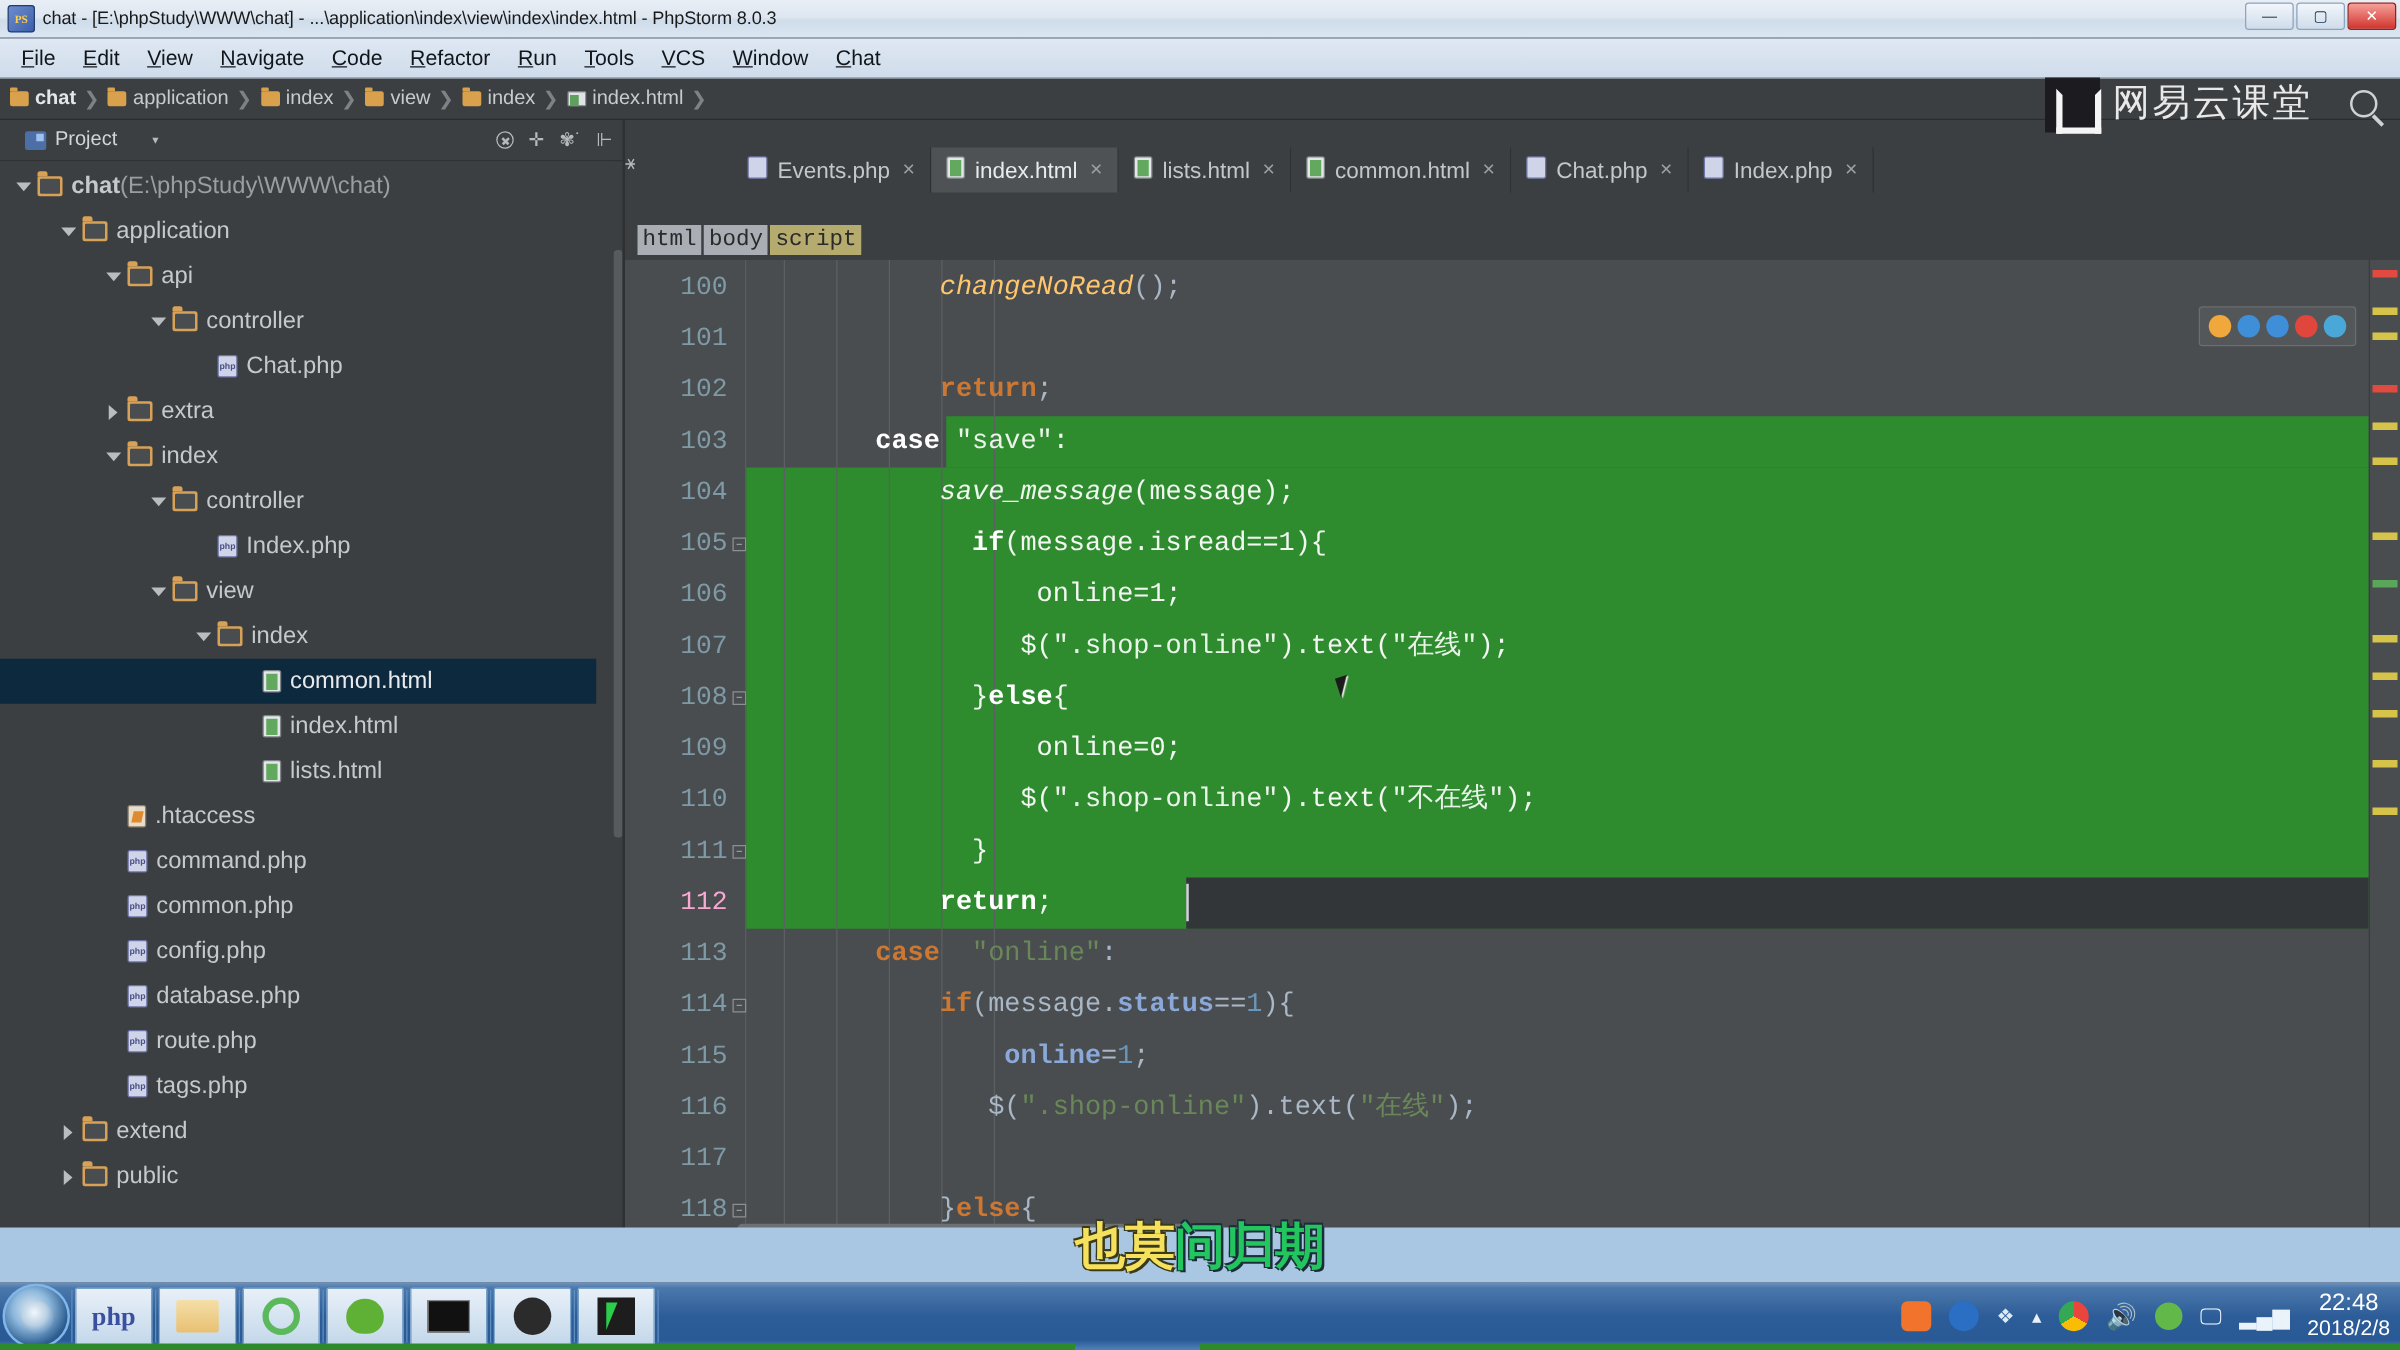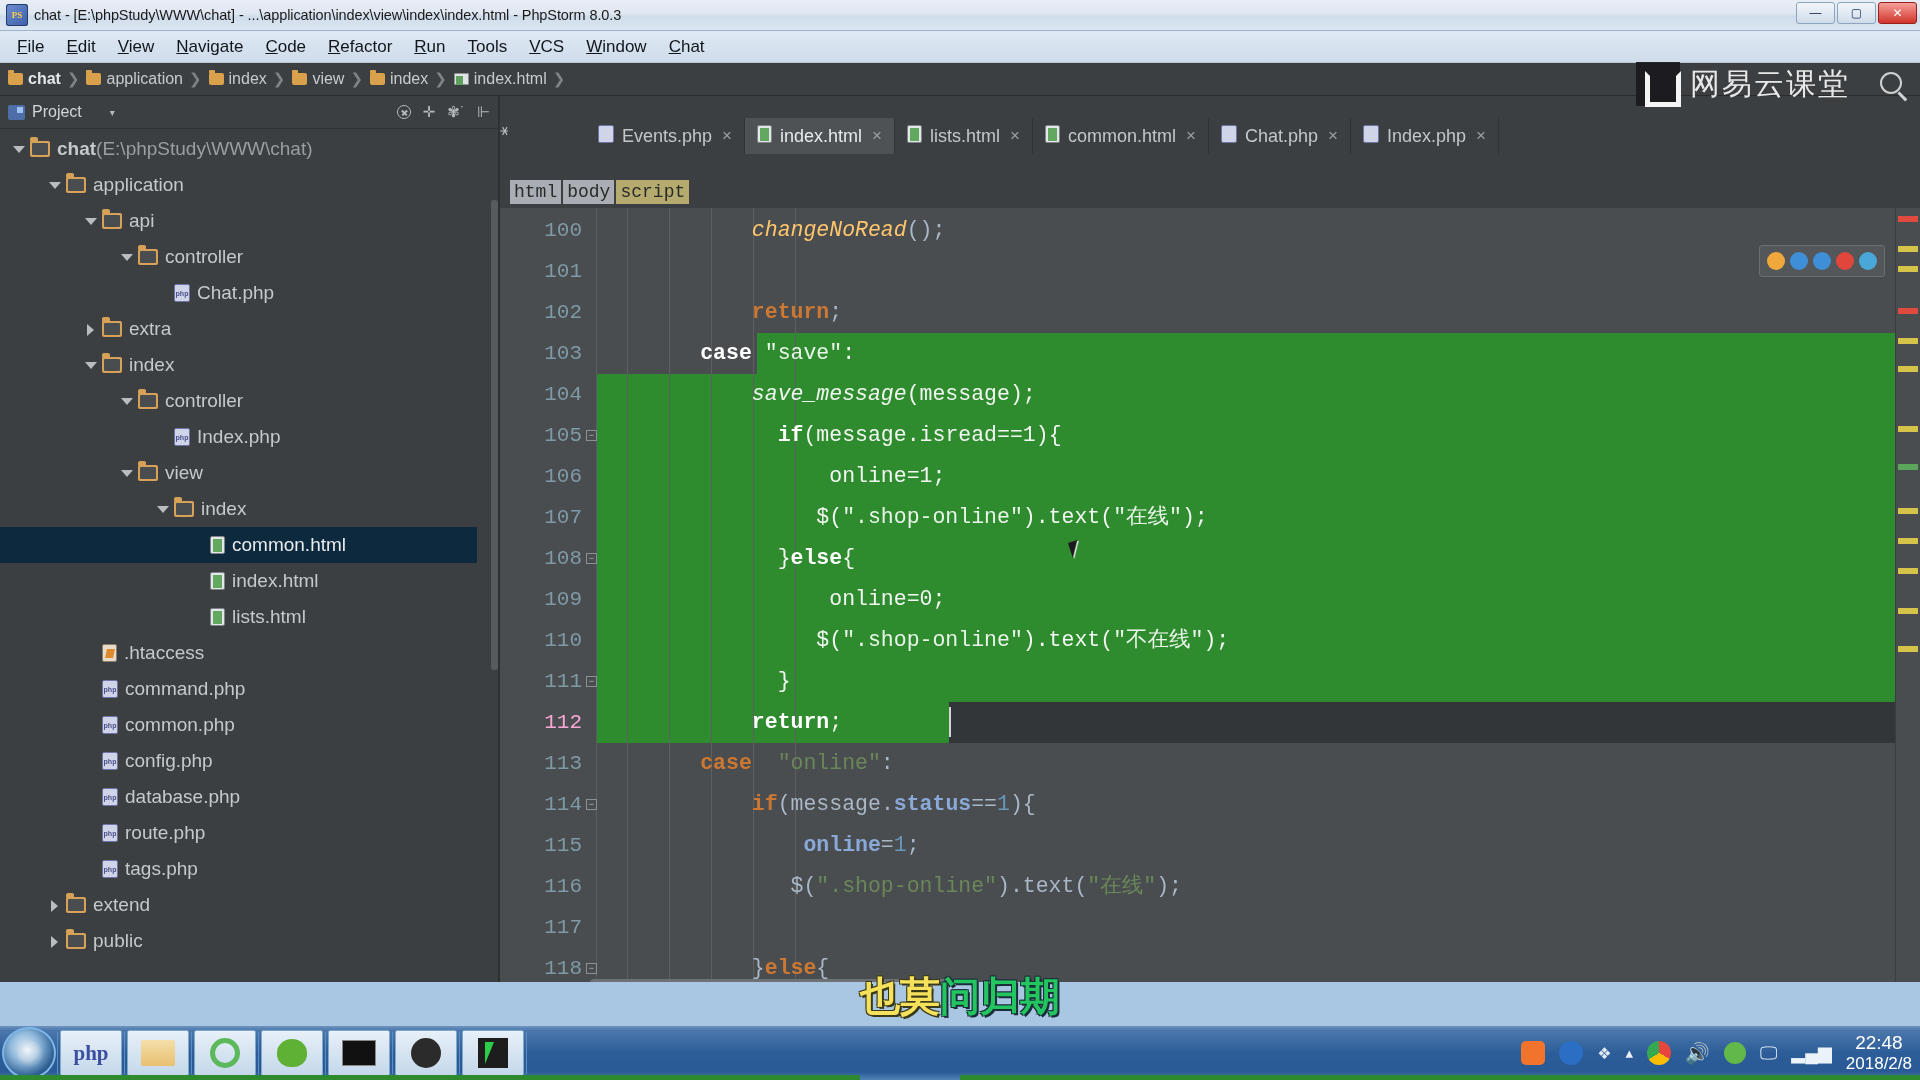--- a/index.html
+++ b/index.html
@@ -63,31 +63,31 @@
   .crumb { display: flex; align-items: center; font-size: 16px; color: #c8cbcd; margin-right: 2px; }
   .crumb .ic { width: 15px; height: 12px; margin-right: 5px; display:inline-block; position: relative; }
   .ic-folder { background: #d9a14b; border-radius: 1px 2px 2px 2px; }
   .ic-folder:before { content:""; position:absolute; left:0; top:-3px; width:6px; height:3px; background:#d9a14b; border-radius:1px 1px 0 0; }
   .ic-file { background: #dfe3e6; border:1px solid #8d9194; border-radius:1px; height: 14px; width:11px; }
   .ic-file.html:after{ content:""; position:absolute; left:1px; top:2px; width:7px; height:9px; background:#5fa05f; }
   .crumb-sep { color: #7e8285; font-size: 15px; margin: 0 7px 0 4px; }
   .crumb.bold { font-weight: bold; color: #e4e7ea; }
 
   
-  .wm-logo { position:absolute; right: 70px; top: 62px; display:flex; align-items:center; opacity:0.95;padding-left:28px; }
+  .wm-logo { position:absolute; right: 70px; top: 62px; display:flex; opacity:0.95;padding-left:28px; }
   .wm-box { width: 44px; height: 44px; background: #1b1b1f; margin-right: 10px; position: relative; }
   .wm-box:after{ content:""; position:absolute; left:9px; top:9px; width:26px; height:26px; border:5px solid #fff; border-top-color:#1b1b1f; }
   .wm-text { font-size: 30px; color: #f2f2f2; font-family:"Liberation Sans",sans-serif; letter-spacing: 2px; }
   .wm-search { position:absolute; right: 18px; top: 72px; width: 22px; height:22px; border:2.5px solid #cfd2d4; border-radius:50%; }
   .wm-search:after{ content:""; position:absolute; right:-8px; bottom:-5px; width:11px; height:2.5px; background:#cfd2d4; transform: rotate(45deg); }
 
   
   .proj-header {
     position: absolute; top: 96px; left: 0; width: 498px; height: 33px;
-    background: #3c3f41; display: flex; align-items: center; padding-left: 8px;
+    background: #3c3f41; display: flex; align-items: center; padding-left: 20px;
     border-bottom: 1px solid #2f3133;
   }
   .proj-header .pic { width:17px; height:15px; margin-right:7px; background:#4d6fa8; position:relative; border-radius:2px;}
   .proj-header .pic:after{content:"";position:absolute;right:2px;top:2px;width:6px;height:6px;background:#9ec1ef;}
   .proj-title { font-size: 16px; color: #d3d6d8; }
   .proj-caret { margin-left: 28px; color:#b6babd; font-size: 10px; }
   .proj-tools { position:absolute; right: 8px; display:flex; gap: 12px; align-items:center; color:#b6babd; font-size: 15px;}
   .tool-x { width:14px;height:14px;border:1.5px solid #b6babd;border-radius:50%;position:relative;}
   .tool-x:after{content:"";position:absolute;left:3px;top:5.5px;width:7px;height:1.5px;background:#b6babd;transform:rotate(45deg);}
   .tool-x:before{content:"";position:absolute;left:3px;top:5.5px;width:7px;height:1.5px;background:#b6babd;transform:rotate(-45deg);}

